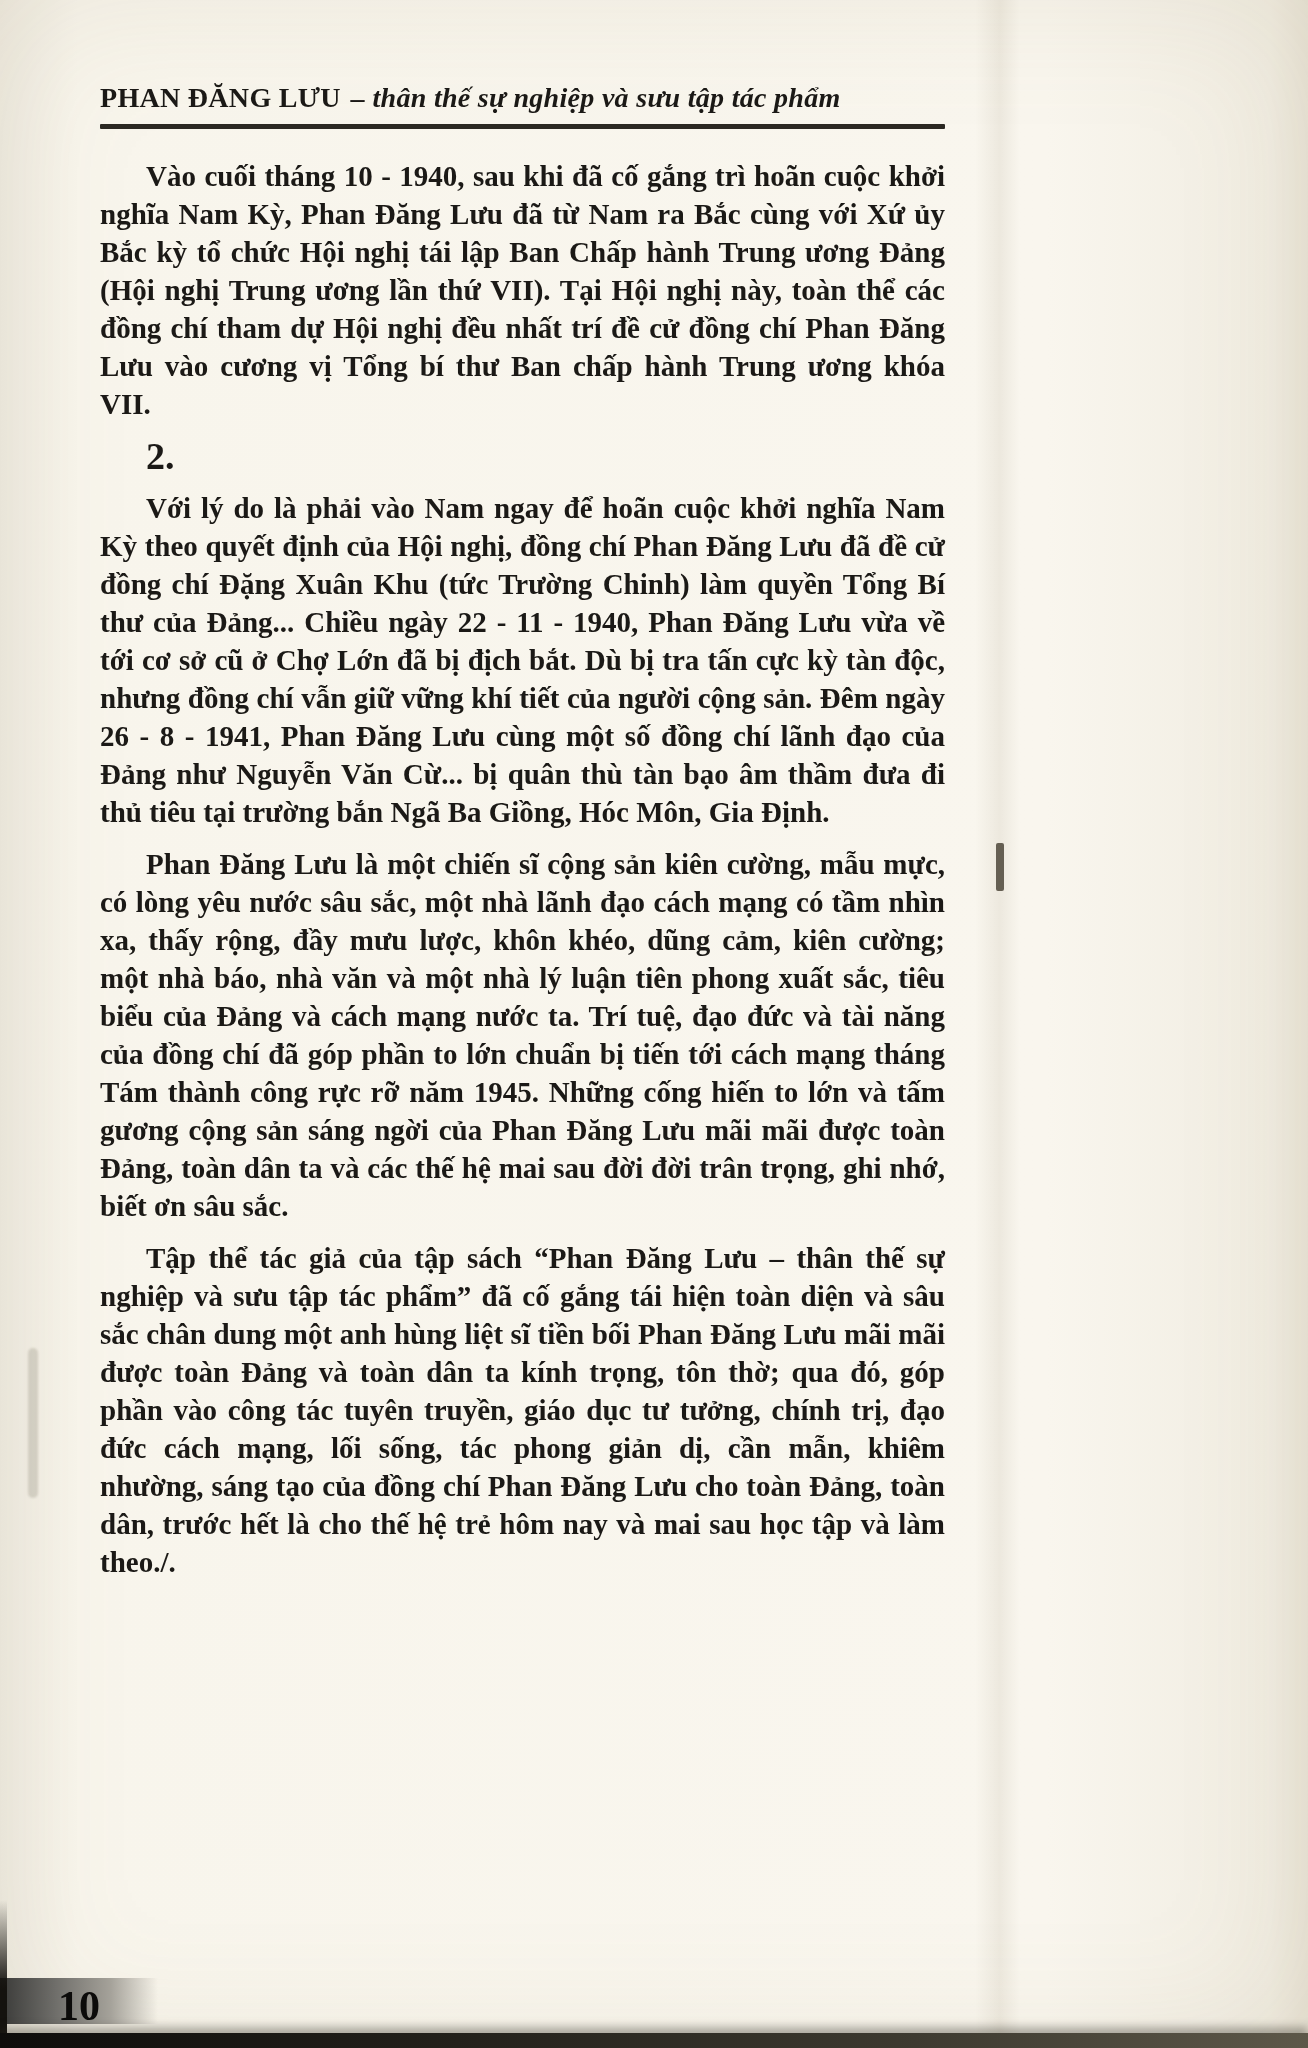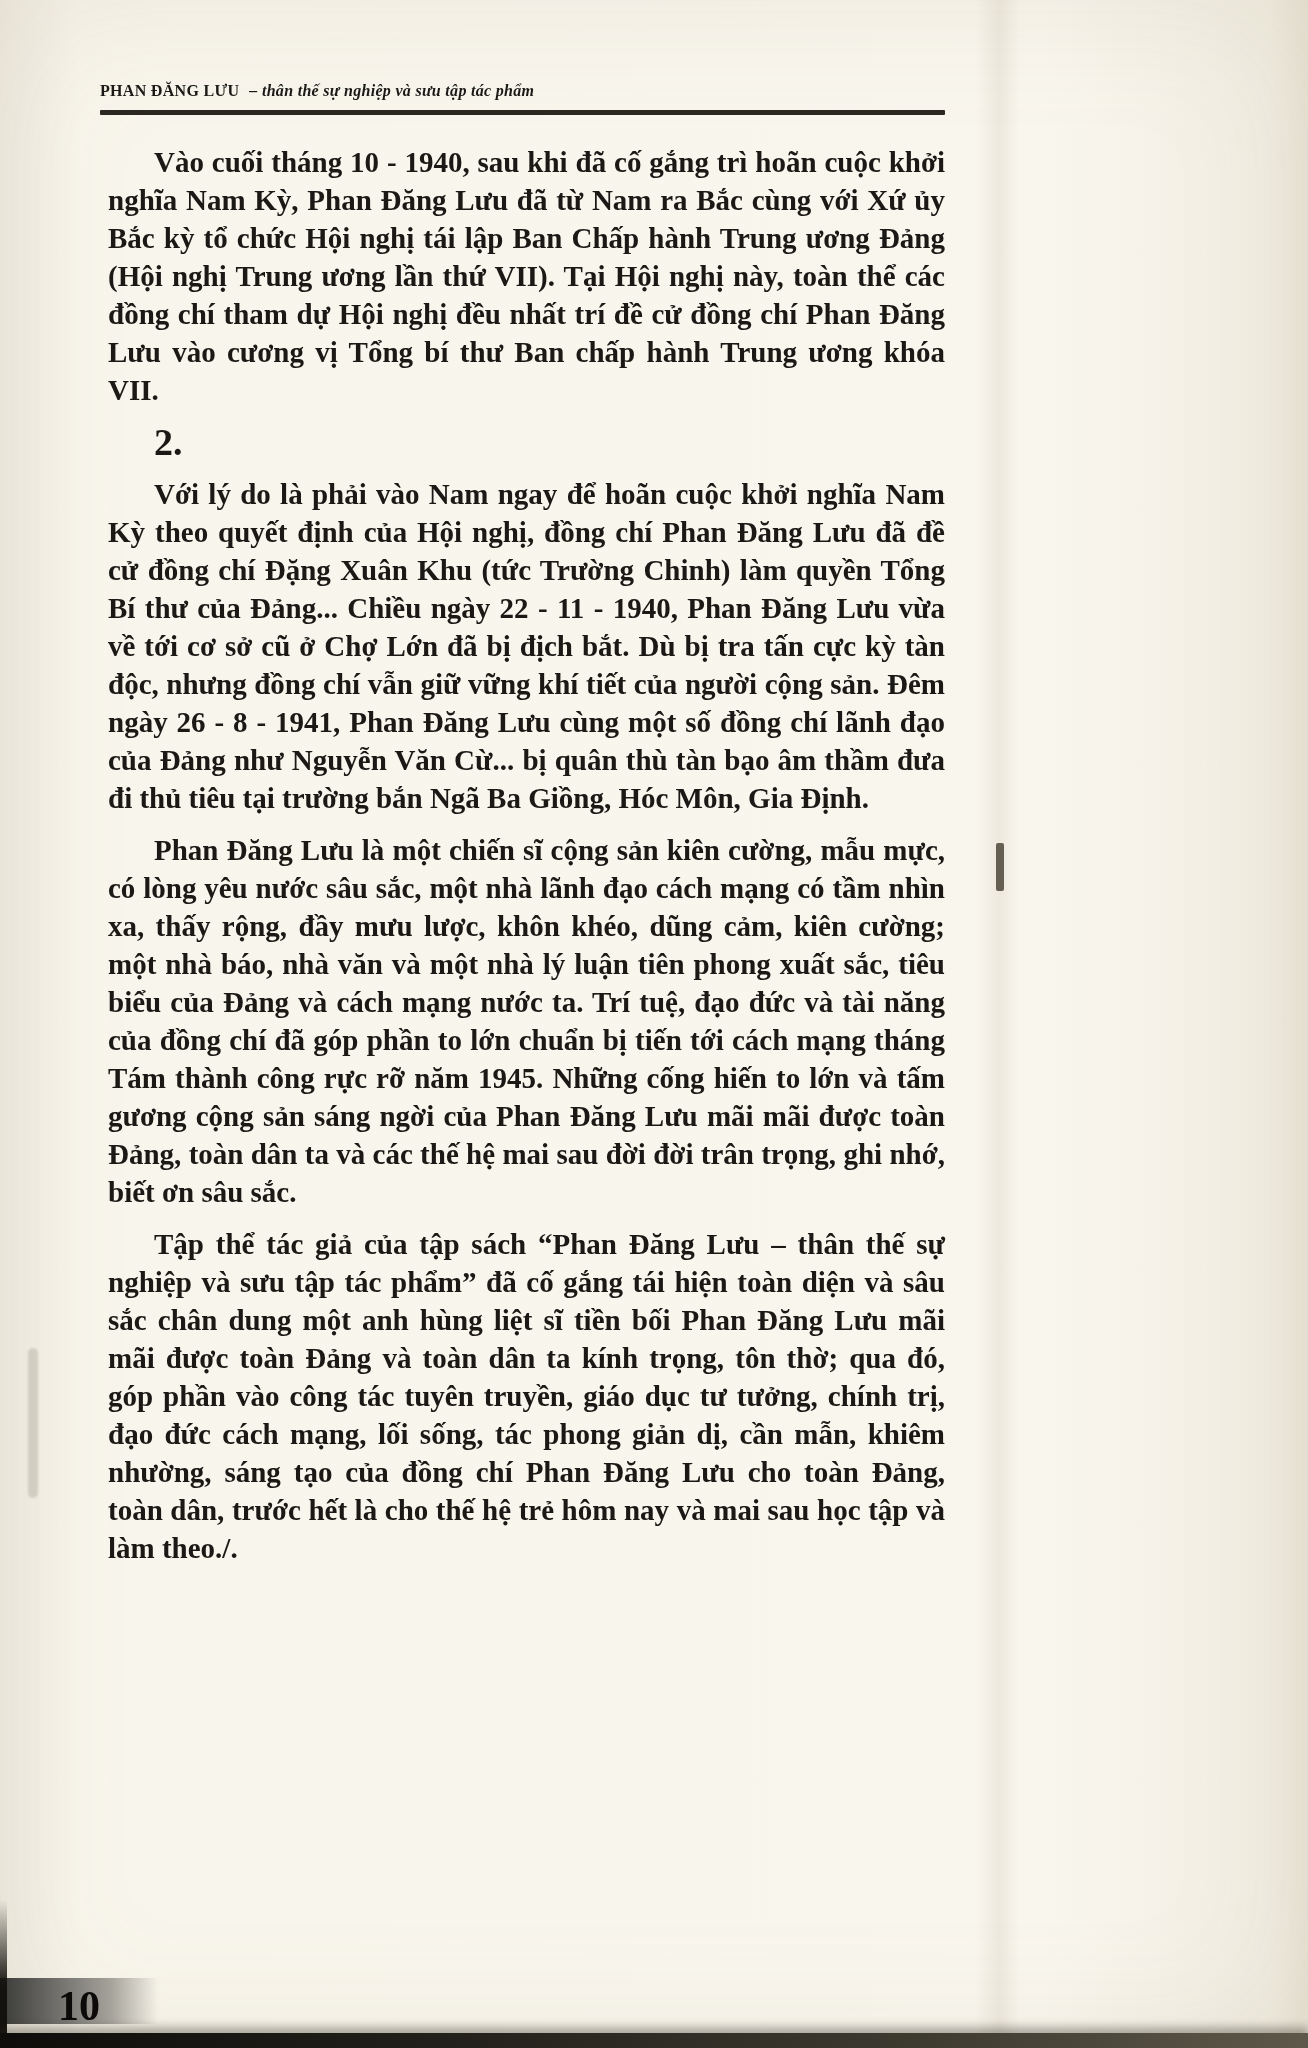--- a/index.html
+++ b/index.html
@@ -17,21 +17,21 @@
   }
   .content {
     position: absolute;
     left: 100px;
     top: 82px;
     width: 845px;
   }
   .running-header {
     display: flex;
     align-items: flex-start;
-    font-size: 16px;
+    font-size: 28px;
     letter-spacing: 0.3px;
     white-space: nowrap;
   }
   .running-header .book-title {
     font-weight: 700;
     font-style: normal;
   }
   .running-header .subtitle {
     font-weight: 700;
     font-style: italic;
@@ -42,21 +42,21 @@
     background: #2b2822;
     margin-top: 10px;
     border-radius: 1px;
   }
   .body-text {
     margin-top: 28px;
     font-size: 29px;
     line-height: 38px;
   }
   .body-text p {
-    margin: 0 0 14px 8px;
+    margin: 0 0 14px 0;
     text-align: justify;
     text-indent: 46px;
   }
   .section-heading {
     text-align: center;
     font-size: 38px;
     font-weight: 700;
     margin: 52px 0 32px 0;
     text-indent: 0;
   }

